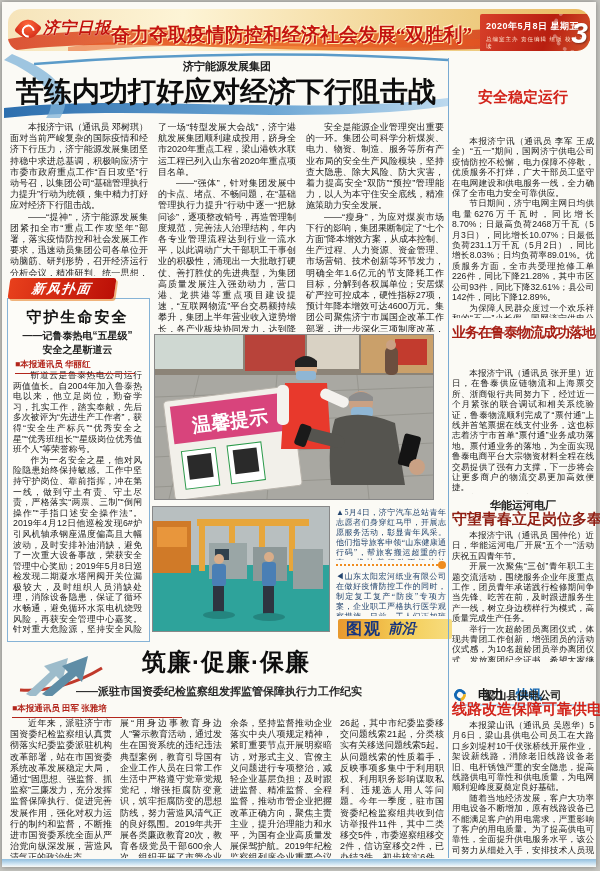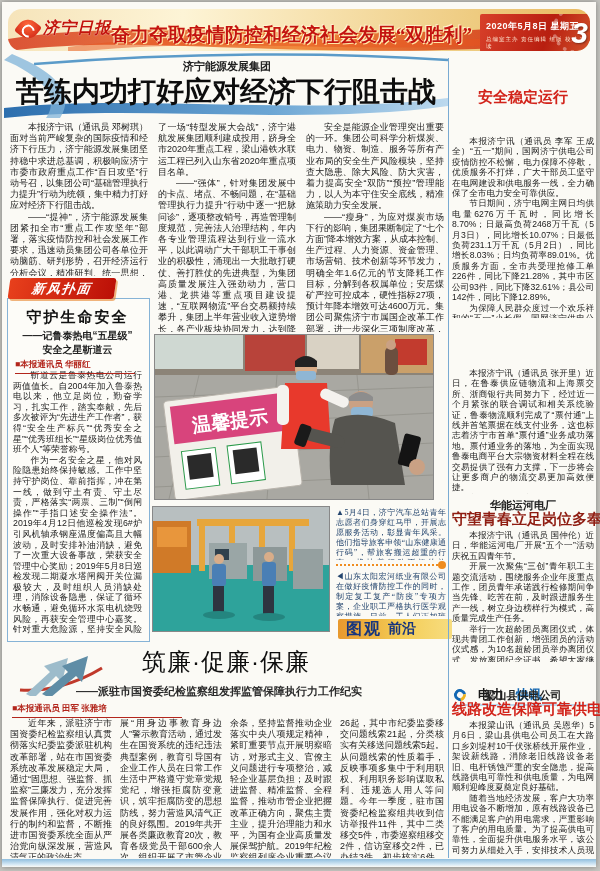--- a/index.html
+++ b/index.html
@@ -34,23 +34,23 @@
   .f-sub2{top:341px;}
   .byline{font-size:8.5px;font-weight:bold;color:#b3261c;}
   .f-byline{left:13px;top:357px;width:120px;border-bottom:1px solid #b3261c;padding-bottom:2px;z-index:4;}
   
   .photo{border:1px solid #888;}
   .caption{font-family:"Liberation Serif",serif;font-size:8px;line-height:10px;color:#24456e;text-align:justify;}
   .dotline{border-top:2px dotted #ef8c1e;position:relative;}
   .dotline:after{content:"";position:absolute;right:-4px;top:-5px;width:8px;height:8px;border-radius:50%;background:#ef8c1e;}
   .badge{left:336px;top:617px;width:106px;height:20px;background:linear-gradient(90deg,#e8992e,#f4cc55 55%,#f7dd80);display:flex;align-items:center;padding-left:8px;gap:6px;border-radius:2px;}
   .badge-l{font-size:16px;font-weight:900;color:#17357d;letter-spacing:2px;}
-  .badge-r{font-family:"Liberation Serif",serif;font-weight:bold;font-size:14px;color:#17357d;}
-  
-  .i-title{left:140px;top:644px;width:230px;font-size:24px;font-weight:400;color:#0e0e0e;letter-spacing:1px;white-space:nowrap;}
+  .badge-r{font-family:"Liberation Serif",serif;font-style:italic;font-weight:bold;font-size:14px;color:#17357d;}
+  
+  .i-title{left:140px;top:644px;width:230px;font-size:24px;font-weight:700;color:#0e0e0e;letter-spacing:1px;white-space:nowrap;}
   .i-sub{left:74px;top:682px;width:380px;font-size:11px;font-weight:bold;color:#2a2a2a;white-space:nowrap;}
   .i-byline{left:10px;top:701px;width:170px;border-bottom:1px solid #b3261c;padding-bottom:2px;}
   .icol{top:716px;height:140px;}
   
   .vrule{left:446px;top:56px;width:1px;height:800px;background:#79aad2;}
   .sec-head{left:452px;width:140px;height:18px;display:flex;align-items:center;gap:4px;border-bottom:2px solid #bdd8ee;}
   .sh-arrow{width:0;height:0;border-left:11px solid #1468b3;border-top:7px solid transparent;border-bottom:7px solid transparent;position:relative;}
   .sh-arrow:before{content:"";position:absolute;left:-15px;top:-7px;border-left:11px solid #8fc0e4;border-top:7px solid transparent;border-bottom:7px solid transparent;}
   .sh-black{font-size:13px;font-weight:900;color:#1a1a1a;}
   .sh-blue{font-size:13px;font-weight:900;color:#1468b3;}
@@ -262,20 +262,21 @@
   <div class="abs rtitle rt1" style="top:84px;">
     <div>安全稳定运行</div>
   </div>
   <div class="abs rbody" style="top:134px;height:182px;">
     <p>本报济宁讯（通讯员 李军 王成全）“五一”期间，国网济宁供电公司疫情防控不松懈，电力保障不停歇，优质服务不打烊，广大干部员工坚守在电网建设和供电服务一线，全力确保了全市电力安全可靠供应。</p>
     <p>节日期间，济宁电网主网日均供电量6276万千瓦时，同比增长8.70%；日最高负荷2468万千瓦（5月3日），同比增长10.07%；日最低负荷231.1万千瓦（5月2日），同比增长8.03%；日均负荷率89.01%。优质服务方面，全市共受理抢修工单226件，同比下降21.28%，其中市区公司93件，同比下降32.61%；县公司142件，同比下降12.89%。</p>
     <p>为保障人民群众度过一个欢乐祥和的“五一”小长假，国网济宁供电公司超前部署，精心组织，严格落实“五一”期间疫情防控工作，全面了解员工假期出行计划，确保公司各类场所员工不发生聚集感染病例，保持“双重”状态；认真贯彻安全生产和应急值守工作要求，合理安排电网运行方式，加强电网运行调控，密切关注负荷变化，采取人防和技防相结合的方式对输电线路进行防护，共出动2850余人次对线路特巡特护，出动保电人员130余人次、车辆30台次，及时消缺，开展带电作业6次，助力人员152人次，避免多起跳闸风险，确保了济宁电网及各企业安全稳定运行；做好供电服务保障工作，畅通95598等服务渠道，各级抢修班组24小时待命，严格落实应急响应机制，确保各类故障第一时间响应处理。“五一”期间，从繁忙调度主站、车站、景点，到千家万户的路灯工地，国网济宁供电公司广大干部员工坚守本职岗位，用自己的辛勤劳动为统筹疫情防控和经济社会发展贡献力量。</p>
   </div>
 
   <div class="abs rtitle rt2" style="top:320px;">
+    <div>业务在鲁泰物流成功落地</div>
   </div>
   <div class="abs rbody" style="top:366px;height:126px;">
     <p>本报济宁讯（通讯员 张开里）近日，在鲁泰供应链物流和上海票交所、浙商银行共同努力下，经过近一个月紧张的联合调试和相关系统验证，鲁泰物流顺利完成了“票付通”上线并首笔票据在线支付业务，这也标志着济宁市首单“票付通”业务成功落地。票付通业务的落地，为全面实现鲁泰电商平台大宗物资材料全程在线交易提供了强有力支撑，下一步将会让更多商户的物流交易更加高效便捷。</p>
     <p>交易当日，物流公司财务在鲁泰电商平台完成了票付通电子票据账户的绑定、票据绑定和相应验证操作，然后通过电商平台进行下单和付款操作，开户银行确认之后通过票付通平台交付给供应商山东荣信集团有限公司。随着票据支付成功的信息回传至鲁泰电商平台，济宁市第一单票付通业务正式顺利完成！整个交易操作过程安全、方便、快捷、顺畅，受到了合作厂商的好评。</p>
 
   </div>
 
   <div class="abs rkicker" style="top:496px;">华能运河电厂</div>
   <div class="abs rtitle rt3" style="top:508px;">守望青春立足岗位多奉献</div>
   <div class="abs rbody" style="top:528px;height:132px;">

